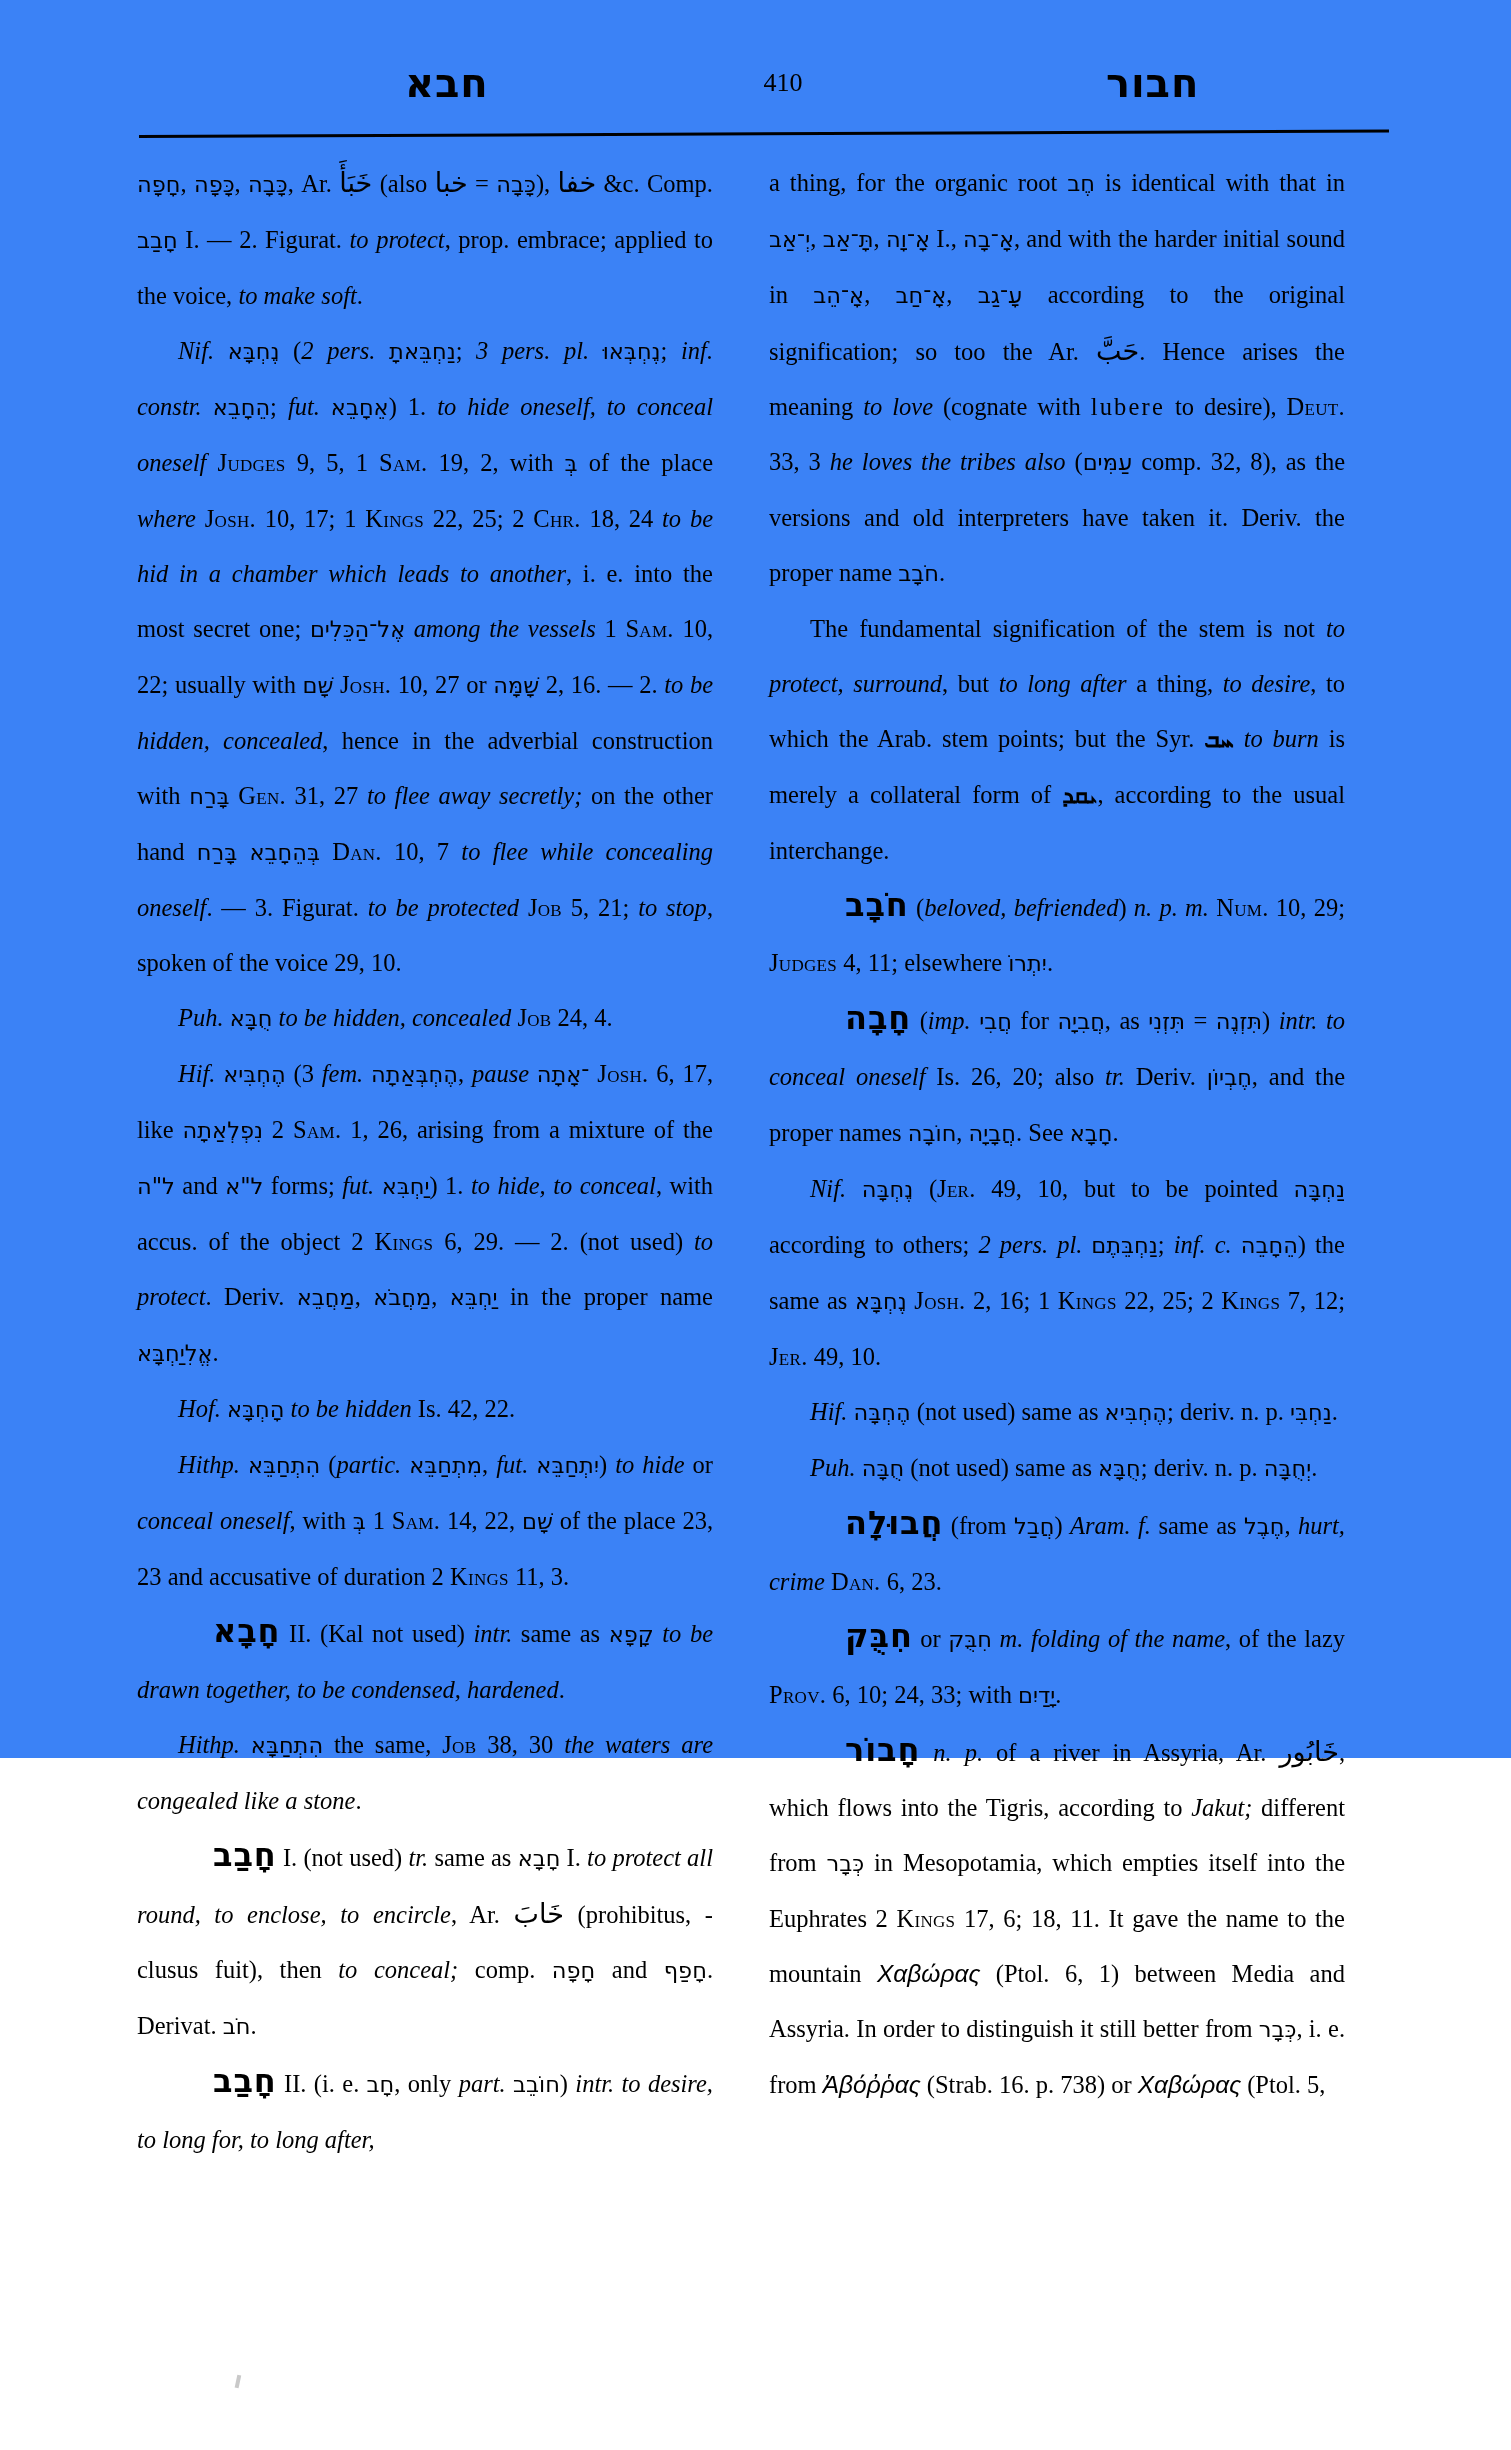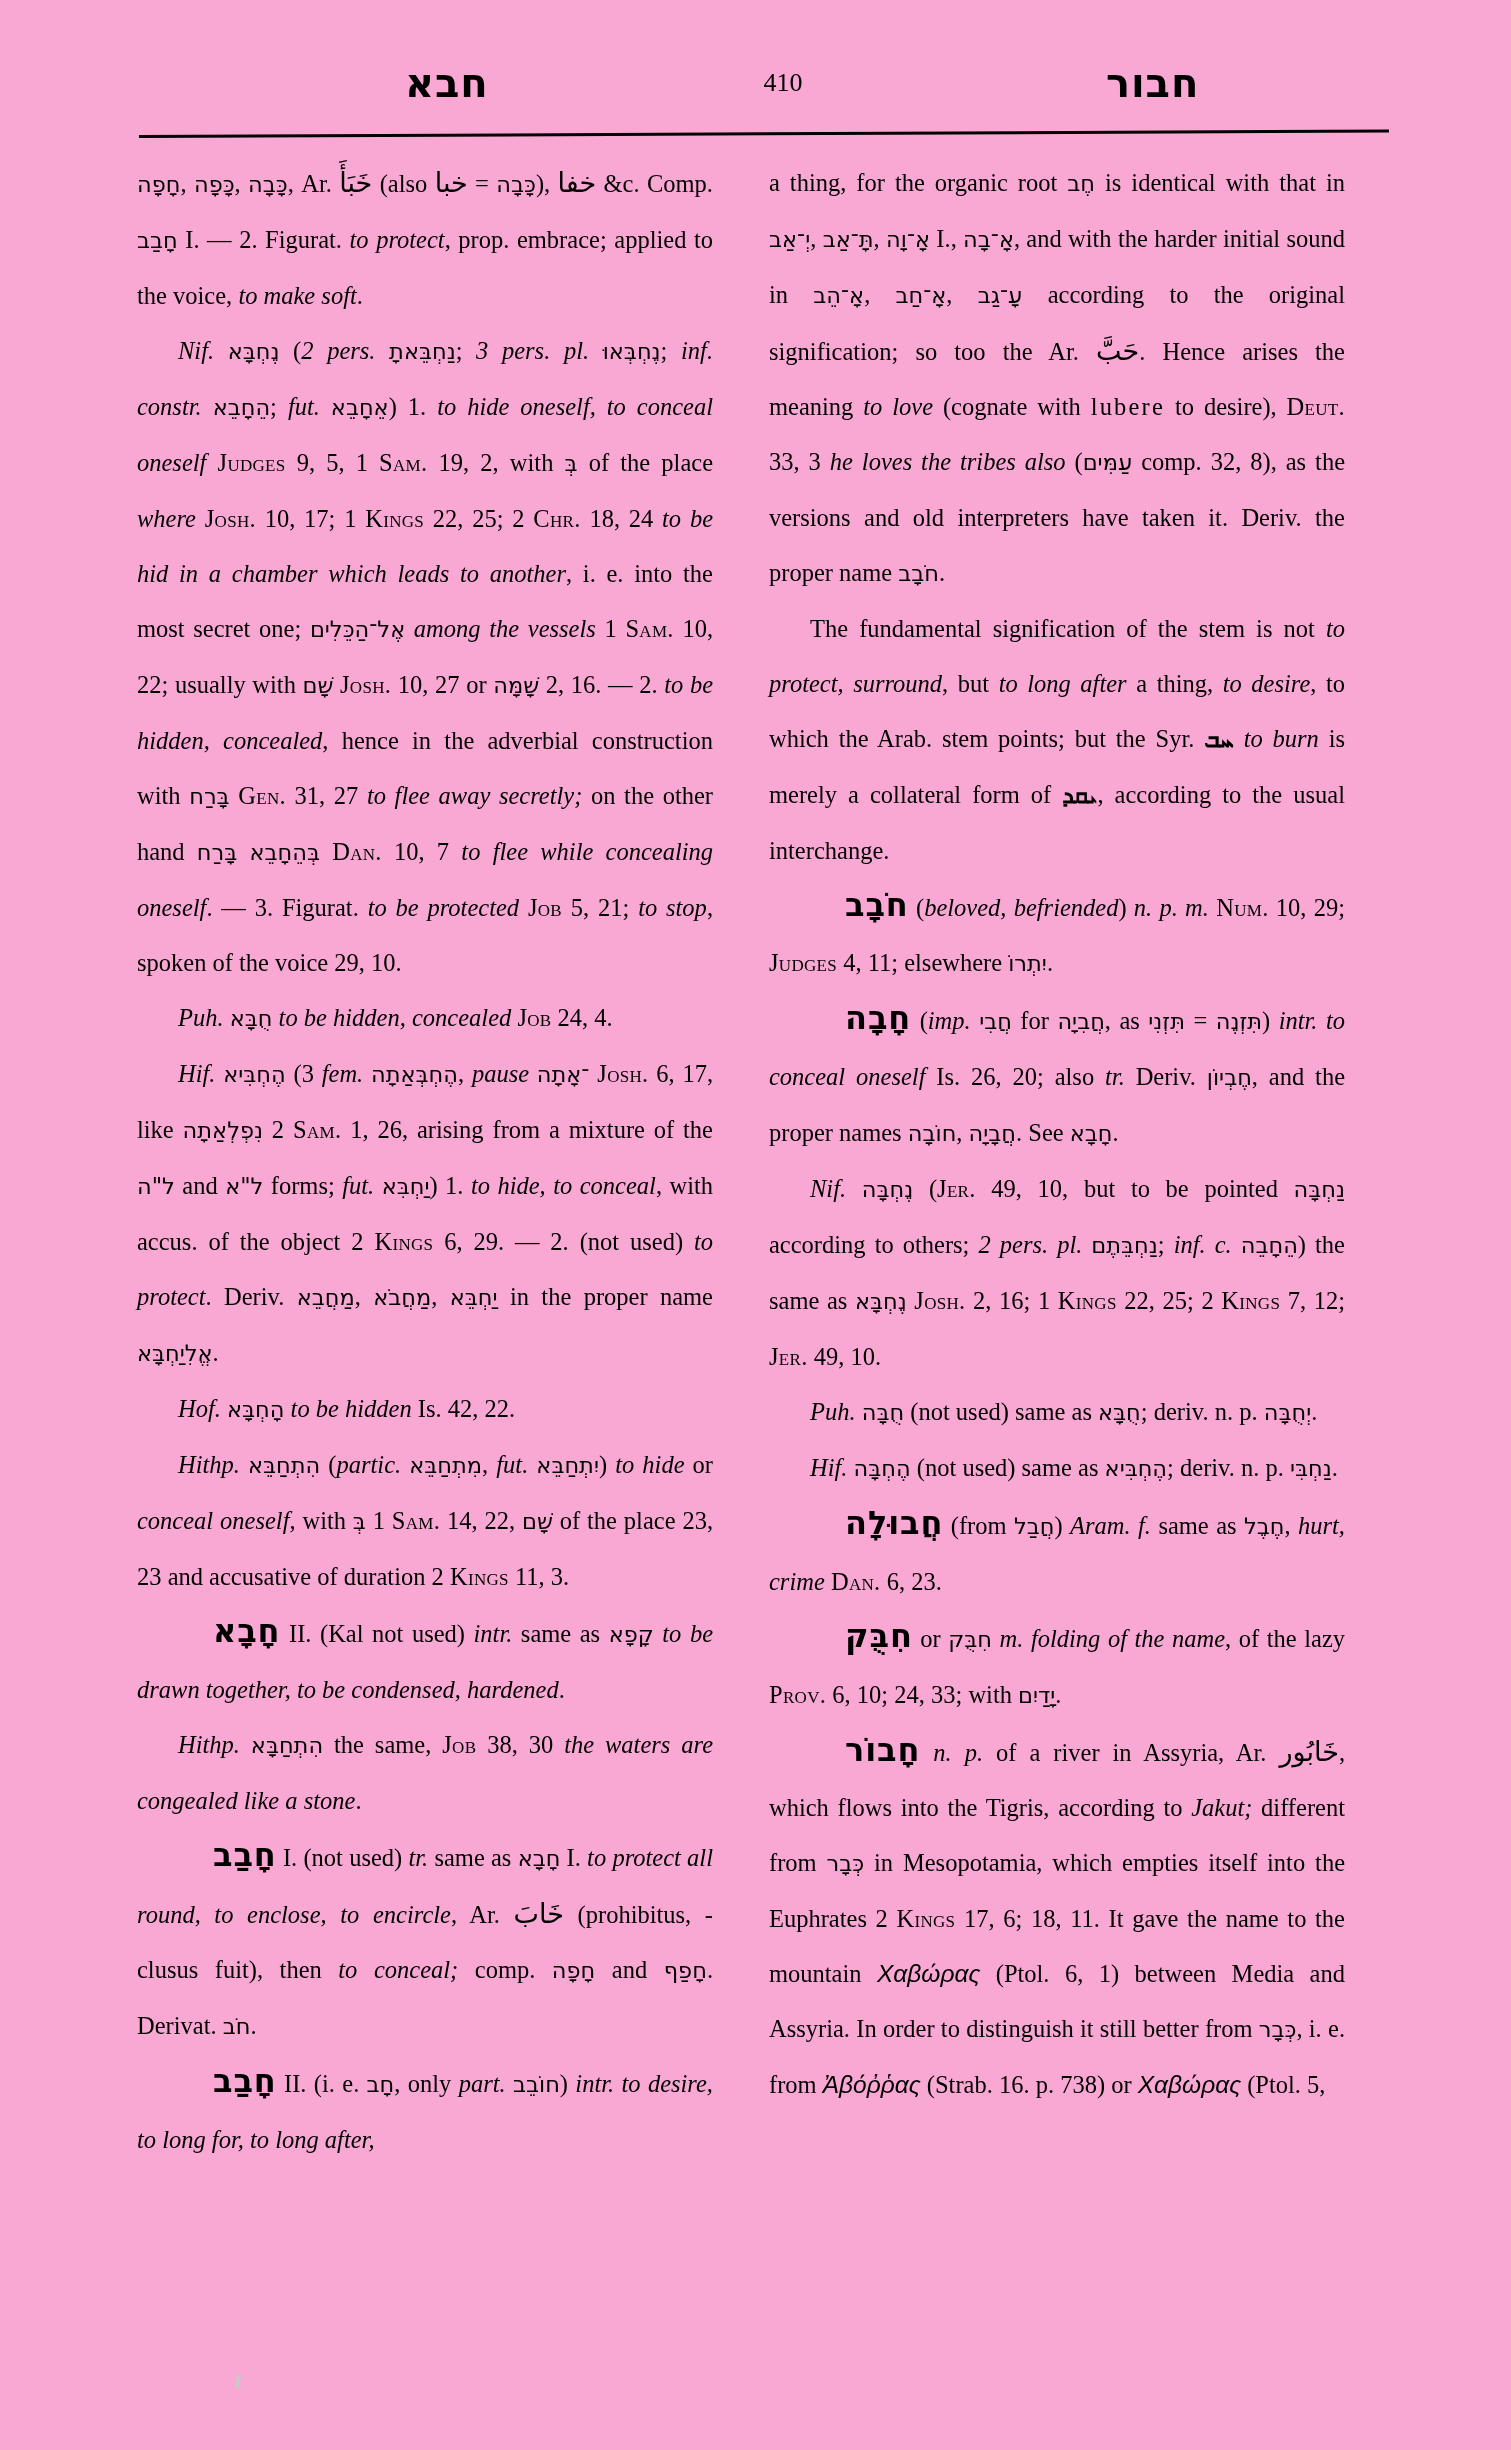--- a/index.html
+++ b/index.html
@@ -14,22 +14,22 @@
     font-family: "Liberation Serif", "DejaVu Serif", serif;
     color: #000000;
     overflow: hidden;
   }
 
   
   #page {
     position: absolute;
     left: 0; top: 0;
     width: 1512px;
-    height: 2450px;
-    background: #f9a8d4;
+    height: 1758px;
+    background: #3b82f6;
   }
 
   
   #header {
     position: absolute;
     left: 135px;
     top: 61px;
     width: 1259px;
     height: 67px;
   }
@@ -166,22 +166,22 @@
       <p class="big-ind"><span class="heb-b">חָבַב</span><span class="rm"> I. (not used) </span><span class="it">tr.</span><span class="rm"> same as </span><span class="heb">חָבָא</span><span class="rm"> I. </span><span class="it">to protect all round, to enclose, to encircle</span><span class="rm">, Ar. </span><span class="ar">خَابَ</span><span class="rm"> (prohibitus, -clusus fuit), then </span><span class="it">to conceal;</span><span class="rm"> comp. </span><span class="heb">חָפָה</span><span class="rm"> and </span><span class="heb">חָפַף</span><span class="rm">. Derivat. </span><span class="heb">חֹב</span><span class="rm">.</span></p>
       <p class="big-ind"><span class="heb-b">חָבַב</span><span class="rm"> II. (i. e. </span><span class="heb">חָב</span><span class="rm">, only </span><span class="it">part.</span><span class="rm"> </span><span class="heb">חוֹבֵב</span><span class="rm">) </span><span class="it">intr. to desire, to long for, to long after,</span></p>
     </div>
 
   <div class="column" id="col-right">
       <p><span class="rm">a thing, for the organic root </span><span class="heb">חֶב</span><span class="rm"> is identical with that in </span><span class="heb">יְ־אַב</span><span class="rm">, </span><span class="heb">תָּ־אַב</span><span class="rm">, </span><span class="heb">אָ־וָה</span><span class="rm"> I., </span><span class="heb">אָ־בָה</span><span class="rm">, and with the harder initial sound in </span><span class="heb">אָ־הֵב</span><span class="rm">, </span><span class="heb">אָ־חַב</span><span class="rm">, </span><span class="heb">עָ־גַב</span><span class="rm"> according to the original signification; so too the Ar. </span><span class="ar">حَبَّ</span><span class="rm">. Hence arises the meaning </span><span class="it">to love</span><span class="rm"> (cognate with </span><span class="sp">lubere</span><span class="rm"> to desire), </span><span class="sc">Deut.</span><span class="rm"> 33, 3 </span><span class="it">he loves the tribes also</span><span class="rm"> (</span><span class="heb">עַמִּים</span><span class="rm"> comp. 32, 8), as the versions and old interpreters have taken it.  Deriv. the proper name </span><span class="heb">חֹבָב</span><span class="rm">.</span></p>
       <p class="ind"><span class="rm">The fundamental signification of the stem is not </span><span class="it">to protect, surround</span><span class="rm">, but </span><span class="it">to long after</span><span class="rm"> a thing, </span><span class="it">to desire</span><span class="rm">, to which the Arab. stem points; but the Syr. </span><span class="syr">ܚܒ</span><span class="rm"> </span><span class="it">to burn</span><span class="rm"> is merely a collateral form of </span><span class="syr">ܝܩܕ</span><span class="rm">, according to the usual interchange.</span></p>
       <p class="big-ind"><span class="heb-b">חֹבָב</span><span class="rm"> (</span><span class="it">beloved, befriended</span><span class="rm">) </span><span class="it">n. p. m.</span><span class="rm"> </span><span class="sc">Num.</span><span class="rm"> 10, 29; </span><span class="sc">Judges</span><span class="rm"> 4, 11; elsewhere </span><span class="heb">יִתְרוֹ</span><span class="rm">.</span></p>
       <p class="big-ind"><span class="heb-b">חָבָה</span><span class="rm"> (</span><span class="it">imp.</span><span class="rm"> </span><span class="heb">חֲבִי</span><span class="rm"> for </span><span class="heb">חֲבִיָה</span><span class="rm">, as </span><span class="heb">תִּזְנִי</span><span class="rm"> = </span><span class="heb">תִּזְנֶה</span><span class="rm">) </span><span class="it">intr. to conceal oneself</span><span class="rm"> Is. 26, 20; also </span><span class="it">tr.</span><span class="rm">  Deriv. </span><span class="heb">חֶבְיוֹן</span><span class="rm">, and the proper names </span><span class="heb">חוֹבָה</span><span class="rm">, </span><span class="heb">חֲבָיָה</span><span class="rm">.  See </span><span class="heb">חָבָא</span><span class="rm">.</span></p>
       <p class="ind"><span class="it">Nif.</span><span class="rm"> </span><span class="heb">נֶחְבָּה</span><span class="rm"> (</span><span class="sc">Jer.</span><span class="rm"> 49, 10, but to be pointed </span><span class="heb">נַחְבָּה</span><span class="rm"> according to others; </span><span class="it">2 pers. pl.</span><span class="rm"> </span><span class="heb">נַחְבֵּתֶם</span><span class="rm">; </span><span class="it">inf. c.</span><span class="rm"> </span><span class="heb">הֵחָבֵה</span><span class="rm">) the same as </span><span class="heb">נֶחְבָּא</span><span class="rm"> </span><span class="sc">Josh.</span><span class="rm"> 2, 16; 1 </span><span class="sc">Kings</span><span class="rm"> 22, 25; 2 </span><span class="sc">Kings</span><span class="rm"> 7, 12; </span><span class="sc">Jer.</span><span class="rm"> 49, 10.</span></p>
+      <p class="ind"><span class="it">Hif.</span><span class="rm"> </span><span class="heb">הֶחְבָּה</span><span class="rm"> (not used) same as </span><span class="heb">הֶחְבִּיא</span><span class="rm">; deriv. n. p. </span><span class="heb">נַחְבִּי</span><span class="rm">.</span></p>
       <p class="ind"><span class="it">Puh.</span><span class="rm"> </span><span class="heb">חֻבָּה</span><span class="rm"> (not used) same as </span><span class="heb">חֻבָּא</span><span class="rm">; deriv. n. p. </span><span class="heb">יְחֻבָּה</span><span class="rm">.</span></p>
-      <p class="ind"><span class="it">Hif.</span><span class="rm"> </span><span class="heb">הֶחְבָּה</span><span class="rm"> (not used) same as </span><span class="heb">הֶחְבִּיא</span><span class="rm">; deriv. n. p. </span><span class="heb">נַחְבִּי</span><span class="rm">.</span></p>
       <p class="big-ind"><span class="heb-b">חֲבוּלָה</span><span class="rm"> (from </span><span class="heb">חֲבַל</span><span class="rm">) </span><span class="it">Aram. f.</span><span class="rm"> same as </span><span class="heb">חֶבֶל</span><span class="rm">, </span><span class="it">hurt, crime</span><span class="rm"> </span><span class="sc">Dan.</span><span class="rm"> 6, 23.</span></p>
       <p class="big-ind"><span class="heb-b">חִבֻּק</span><span class="rm"> or </span><span class="heb">חִבֻּק</span><span class="rm"> </span><span class="it">m. folding of the name</span><span class="rm">, of the lazy </span><span class="sc">Prov.</span><span class="rm"> 6, 10; 24, 33; with </span><span class="heb">יָדַיִם</span><span class="rm">.</span></p>
       <p class="big-ind"><span class="heb-b">חָבוֹר</span><span class="rm"> </span><span class="it">n. p.</span><span class="rm"> of a river in Assyria, Ar. </span><span class="ar">خَابُور</span><span class="rm">, which flows into the Tigris, according to </span><span class="it">Jakut;</span><span class="rm"> different from </span><span class="heb">כְּבָר</span><span class="rm"> in Mesopotamia, which empties itself into the Euphrates 2 </span><span class="sc">Kings</span><span class="rm"> 17, 6; 18, 11.  It gave the name to the mountain </span><span class="gk">Χαβώρας</span><span class="rm"> (Ptol. 6, 1) between Media and Assyria.  In order to distinguish it still better from </span><span class="heb">כְּבָר</span><span class="rm">, i. e. from </span><span class="gk">Ἀβόῤῥας</span><span class="rm"> (Strab. 16. p. 738) or </span><span class="gk">Χαβώρας</span><span class="rm"> (Ptol. 5,</span></p>
     </div>
 
   <div id="speckle"></div>
 
 </div>
 
 

